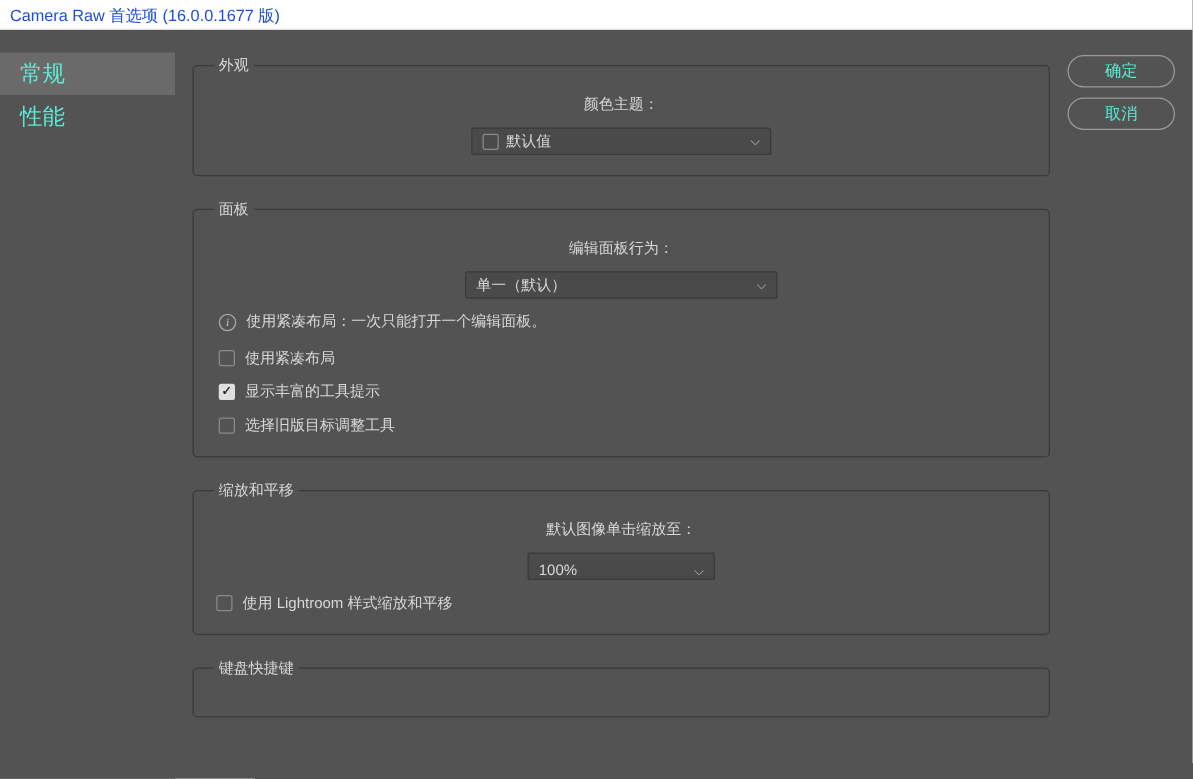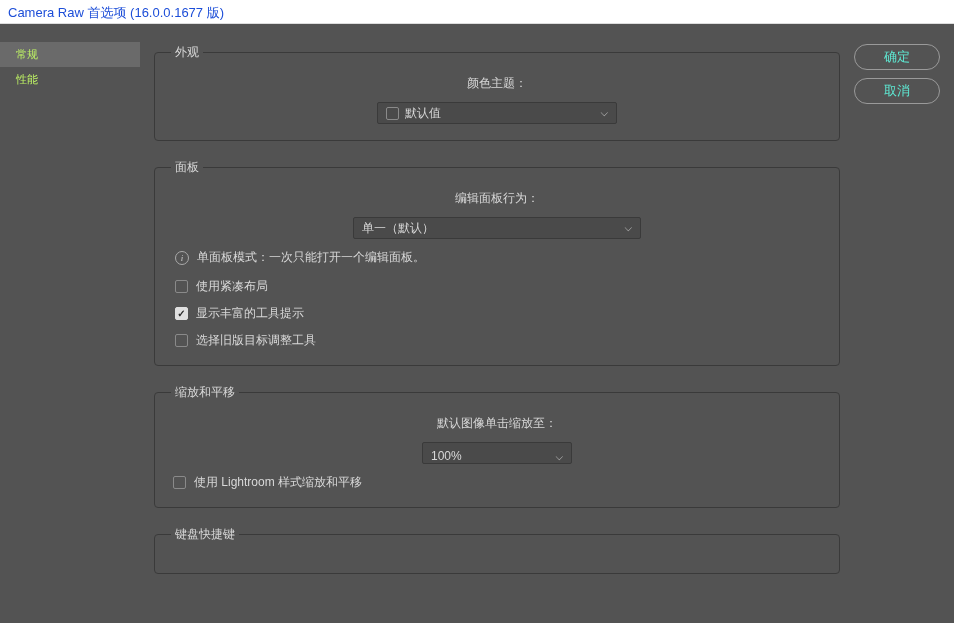--- a/index.html
+++ b/index.html
@@ -25,23 +25,23 @@
       height: 599px;
       background: #535353;
     }
     .sidebar {
       width: 140px;
       background: #535353;
       padding-top: 18px;
     }
     .sidebar-item {
       padding: 5px 16px;
-      color: #bef264;
-      cursor: pointer;
-      font-size: 11px;
+      color: #5eead4;
+      cursor: pointer;
+      font-size: 18px;
     }
     .sidebar-item.active {
       background: #6a6a6a;
     }
     .content {
       flex: 1;
       padding: 20px 14px 20px 14px;
     }
     .buttons-col {
       width: 100px;
@@ -98,21 +98,21 @@
       justify-content: space-between;
       cursor: pointer;
       border-radius: 2px;
       position: relative;
     }
     .select .chev {
       font-size: 10px;
       color: #bbb;
     }
     .sel-theme { width: 240px; }
-    .sel-panel { width: 288px; }
+    .sel-panel { width: 250px; }
     .sel-zoom { width: 150px; align-items: flex-end; }
     .cb-row {
       display: flex;
       align-items: center;
       gap: 8px;
       margin-bottom: 10px;
     }
     .cb-row:last-child { margin-bottom: 0; }
     .checkbox {
       width: 13px;
@@ -201,21 +201,21 @@
       <legend>面板</legend>
       <div class="row">
         <span class="label">编辑面板行为：</span>
         <div class="select sel-panel">
           <span>单一（默认）</span>
           <span class="chev">⌵</span>
         </div>
       </div>
       <div class="info-row">
         <span class="info-icon">i</span>
-        <span class="label">单面板模式：一次只能打开一个编辑面板。</span>
+        <span class="label">使用紧凑布局：一次只能打开一个编辑面板。</span>
       </div>
       <div class="panel-cb-group">
         <div class="cb-row">
           <span class="checkbox"></span>
           <span class="label">使用紧凑布局</span>
         </div>
         <div class="cb-row">
           <span class="checkbox checked"></span>
           <span class="label">显示丰富的工具提示</span>
         </div>

